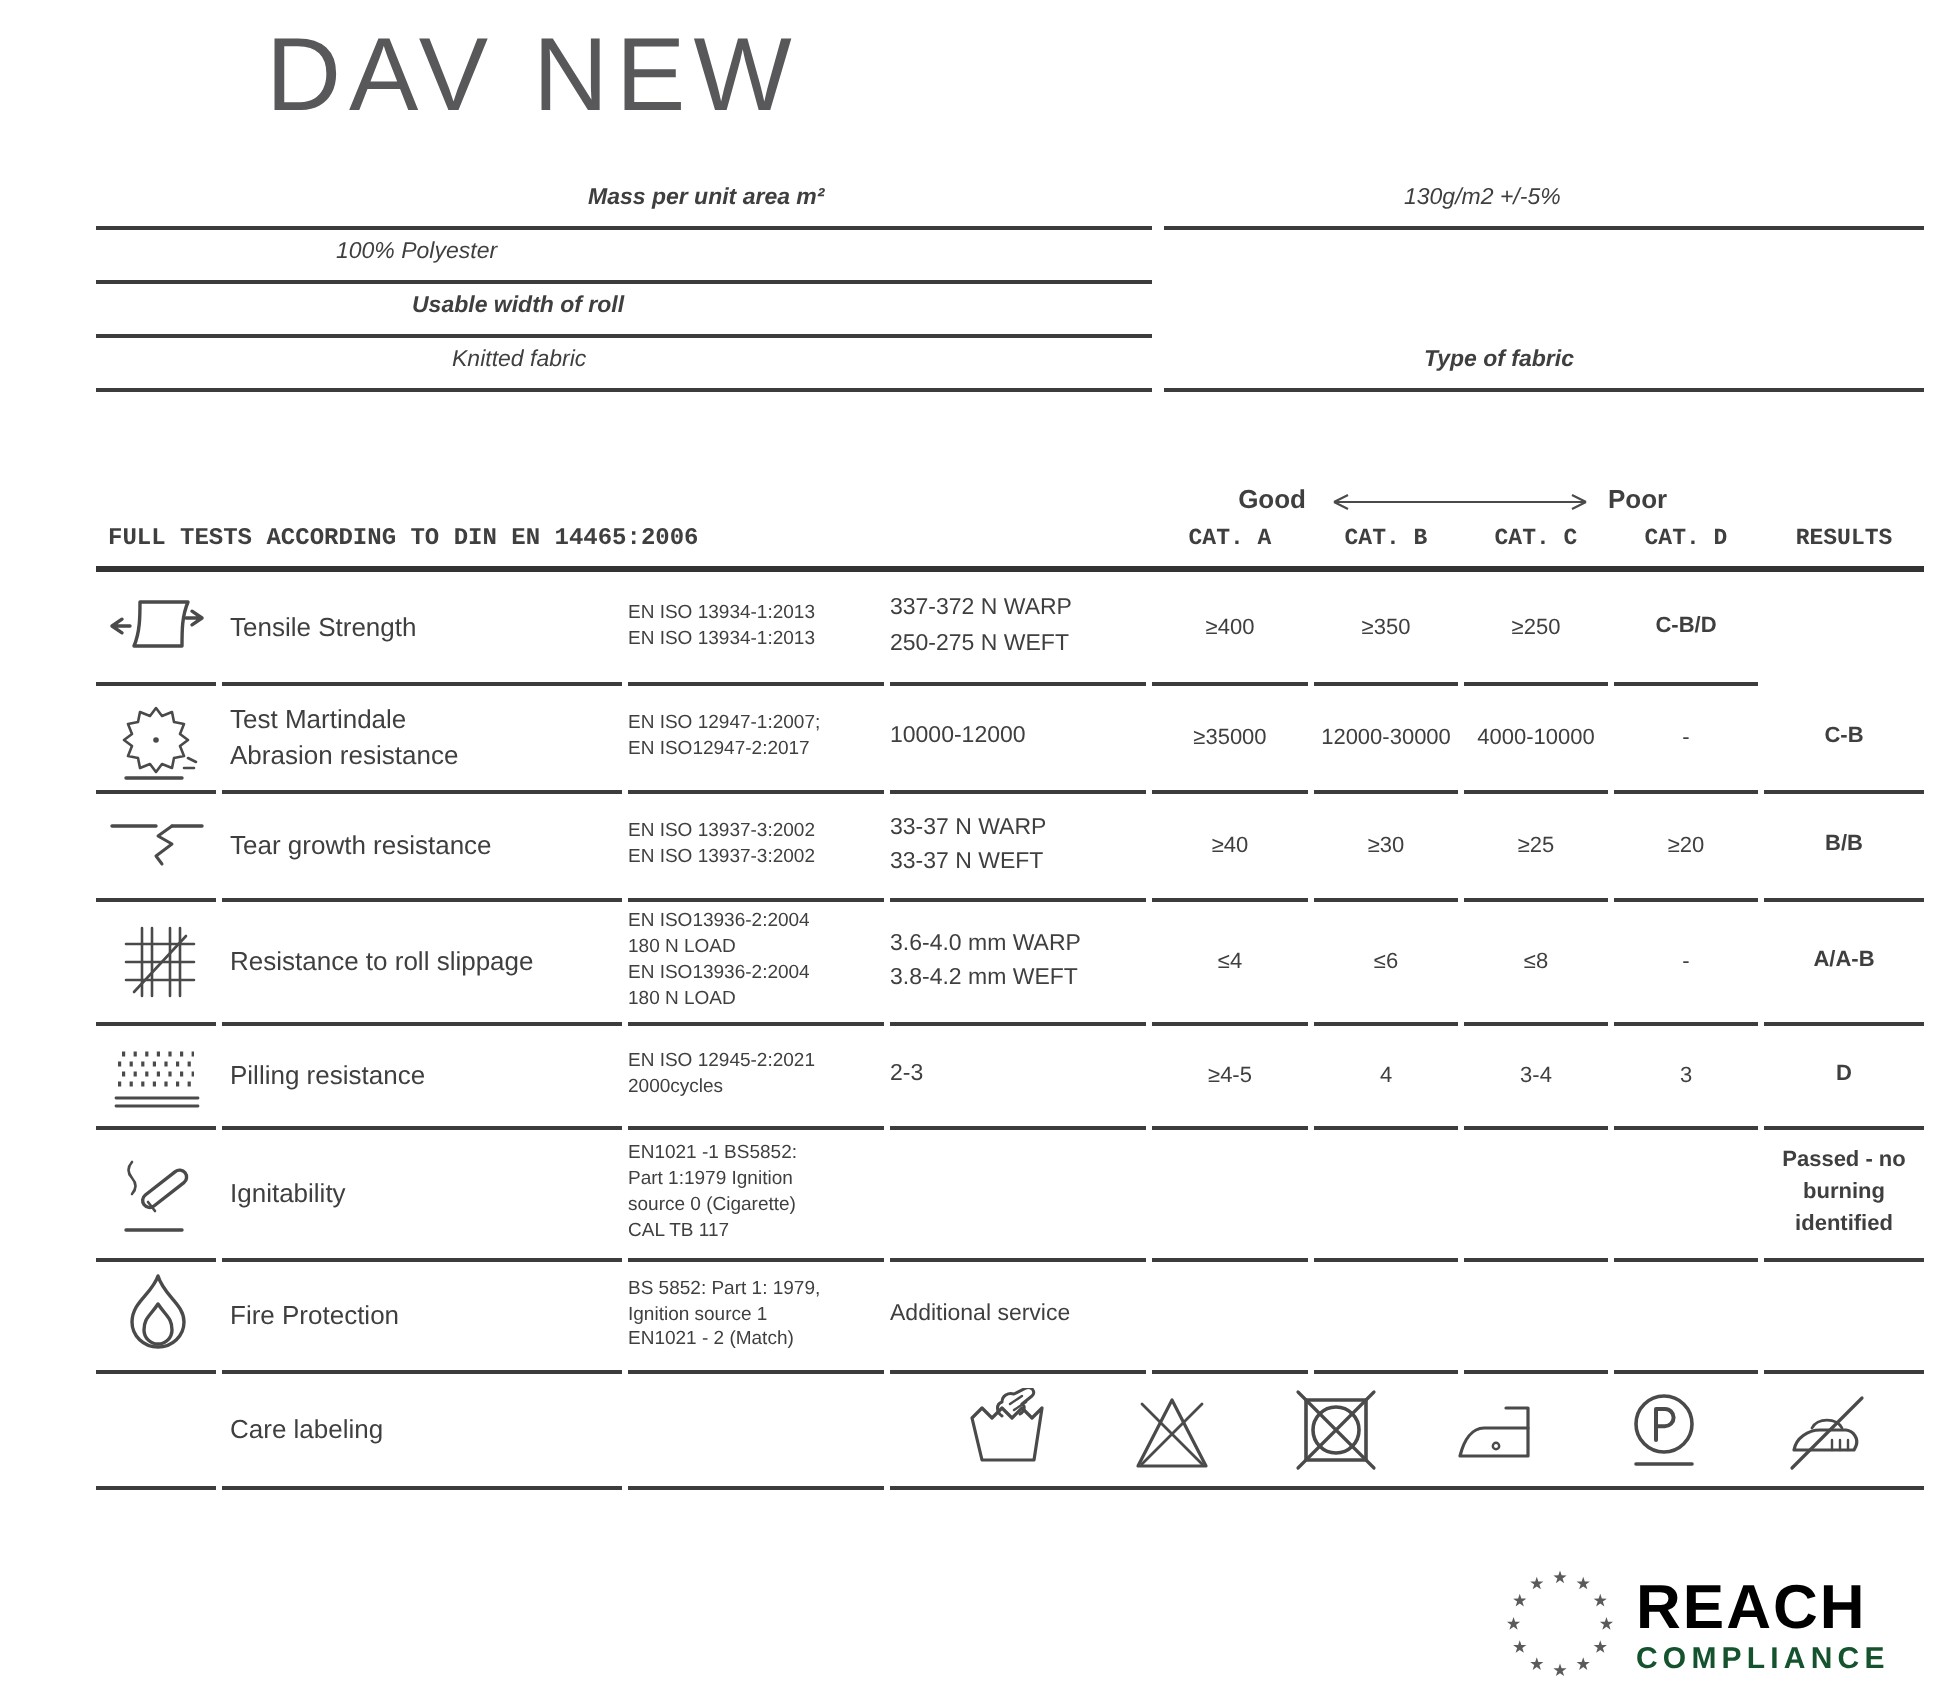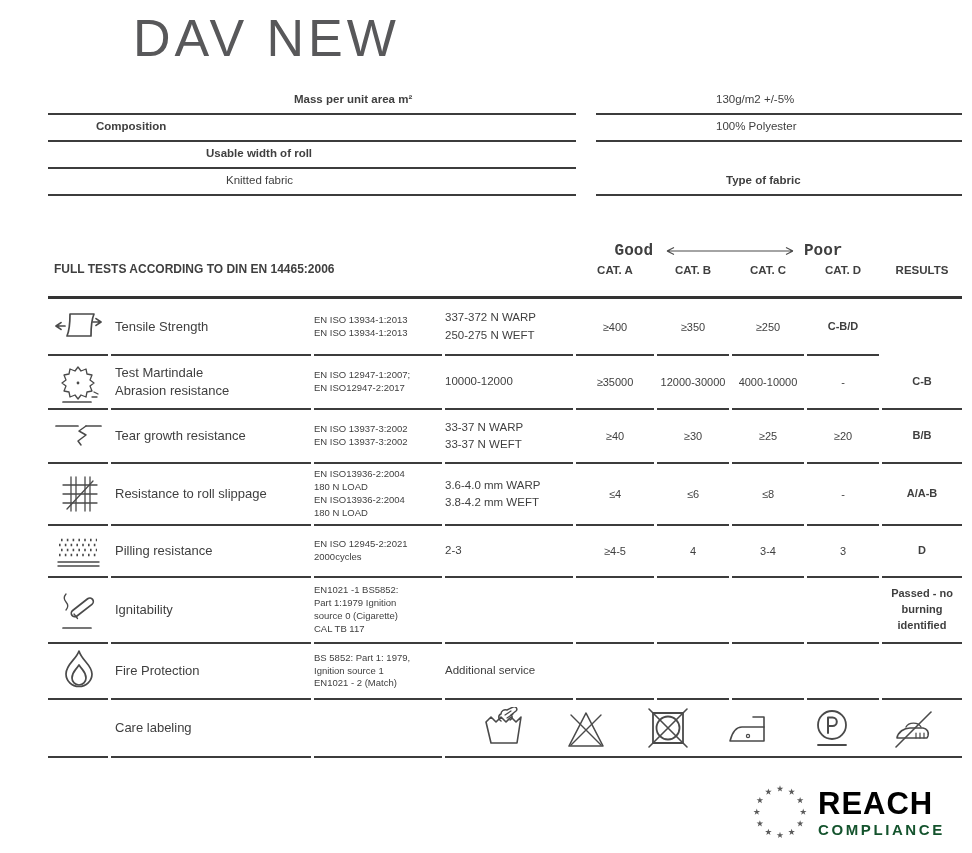--- a/index.html
+++ b/index.html
@@ -15,47 +15,47 @@
   
   .page-title {
     position:absolute; left:133px; top:8px;
     font-size:52px; font-weight:400; letter-spacing:4px; color:#58585a;
     white-space:nowrap;
   }
 
   
   .spec-table { position:absolute; left:48px; top:88px; width:914px; }
   .spec-row {
-    display:grid; grid-template-columns:528px 1fr; column-gap:20px;
-    min-height:27px; align-items:center;
+    display:grid; grid-template-columns:528px 1fr; column-gap:6px;
+    min-height:27px; align-items:center;font-style:italic;
   }
   .spec-row > div { height:100%; display:flex; align-items:center; border-bottom:2px solid #3c3c3c; padding-bottom:4px; }
   .spec-label { font-weight:bold; font-size:11.5px; }
   .spec-value { font-size:11.5px; }
   .sr1 .spec-label { padding-left:246px; }
   .sr2 .spec-label { padding-left:48px; }
   .sr3 .spec-label { padding-left:158px; }
   .sr4 .spec-label { padding-left:130px; }
   .sr1 .spec-value, .sr2 .spec-value, .sr3 .spec-value { padding-left:120px; }
   .sr4 .spec-value { padding-left:178px; }
 
   
   .test-table { position:absolute; left:48px; top:240px; width:914px; }
 
-  .scale-row { position:relative; height:22px; font-size:16px; font-weight:bold;font-family:Liberation Mono, monospace; }
+  .scale-row { position:relative; height:22px; font-size:13px; font-weight:bold; }
   .scale-good { position:absolute; left:530px; width:75px; text-align:right; top:2px; }
   .scale-poor { position:absolute; left:756px; top:2px; }
   .scale-arrow { position:absolute; left:613px; top:5px; }
 
   .grid-row {
     display:grid;
     grid-template-columns:60px 200px 128px 128px 78px 72px 72px 72px 1fr;
     column-gap:3px;
   }
-  .header-row { align-items:end; border-bottom:3px solid #333333; padding-bottom:20px; }
+  .header-row { align-items:end; border-bottom:3px solid #333333; padding-bottom:7px;font-family:Liberation Mono, monospace; }
   .tests-title { grid-column:1 / 5; font-weight:bold; font-size:12px; padding-left:6px; white-space:nowrap; }
   .cat-head { font-weight:bold; font-size:11.5px; text-align:center; }
 
   .t-row > div {
     border-bottom:2px solid #3c3c3c;
     display:flex; align-items:center;
   }
   .row-h1 > div { min-height:57px; }
   .row-h2 > div { min-height:54px; }
   .row-h3 > div { min-height:54px; }
@@ -92,23 +92,20 @@
 <div class="spec-table">
   <div class="spec-row sr1">
     <div>
         <span class="spec-label">Mass per unit area m²</span>
       </div>
     <div>
         <span class="spec-value">130g/m2 +/-5%</span>
       </div>
   </div>
   <div class="spec-row sr2">
-    <div>
-        <span class="spec-label">Composition</span>
-      </div>
     <div>
         <span class="spec-value">100% Polyester</span>
       </div>
   </div>
   <div class="spec-row sr3">
     <div>
         <span class="spec-label">Usable width of roll</span>
       </div>
   </div>
   <div class="spec-row sr4">

